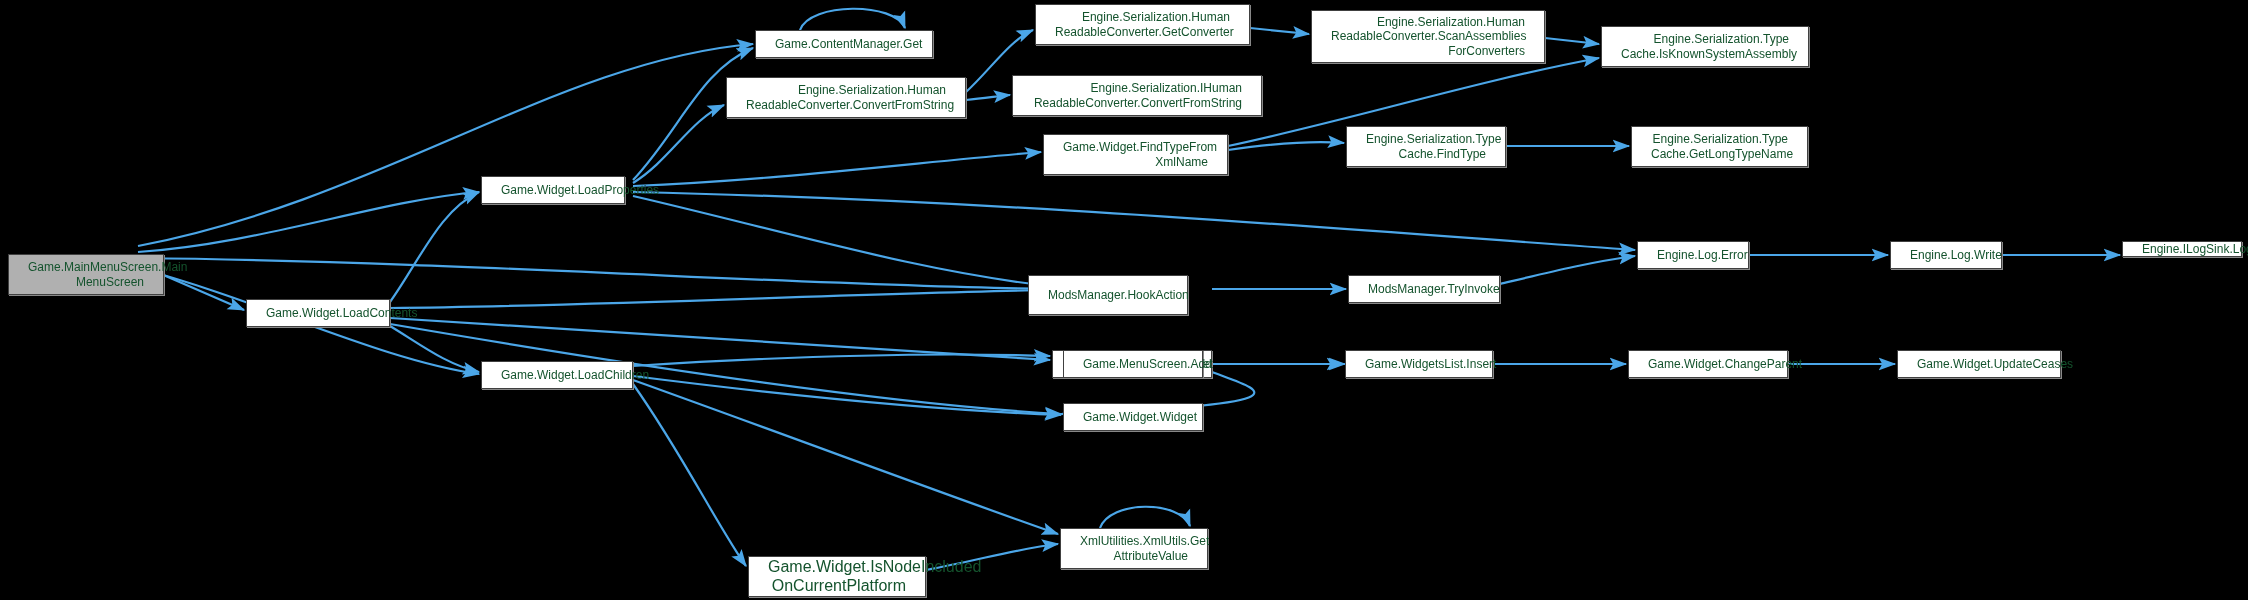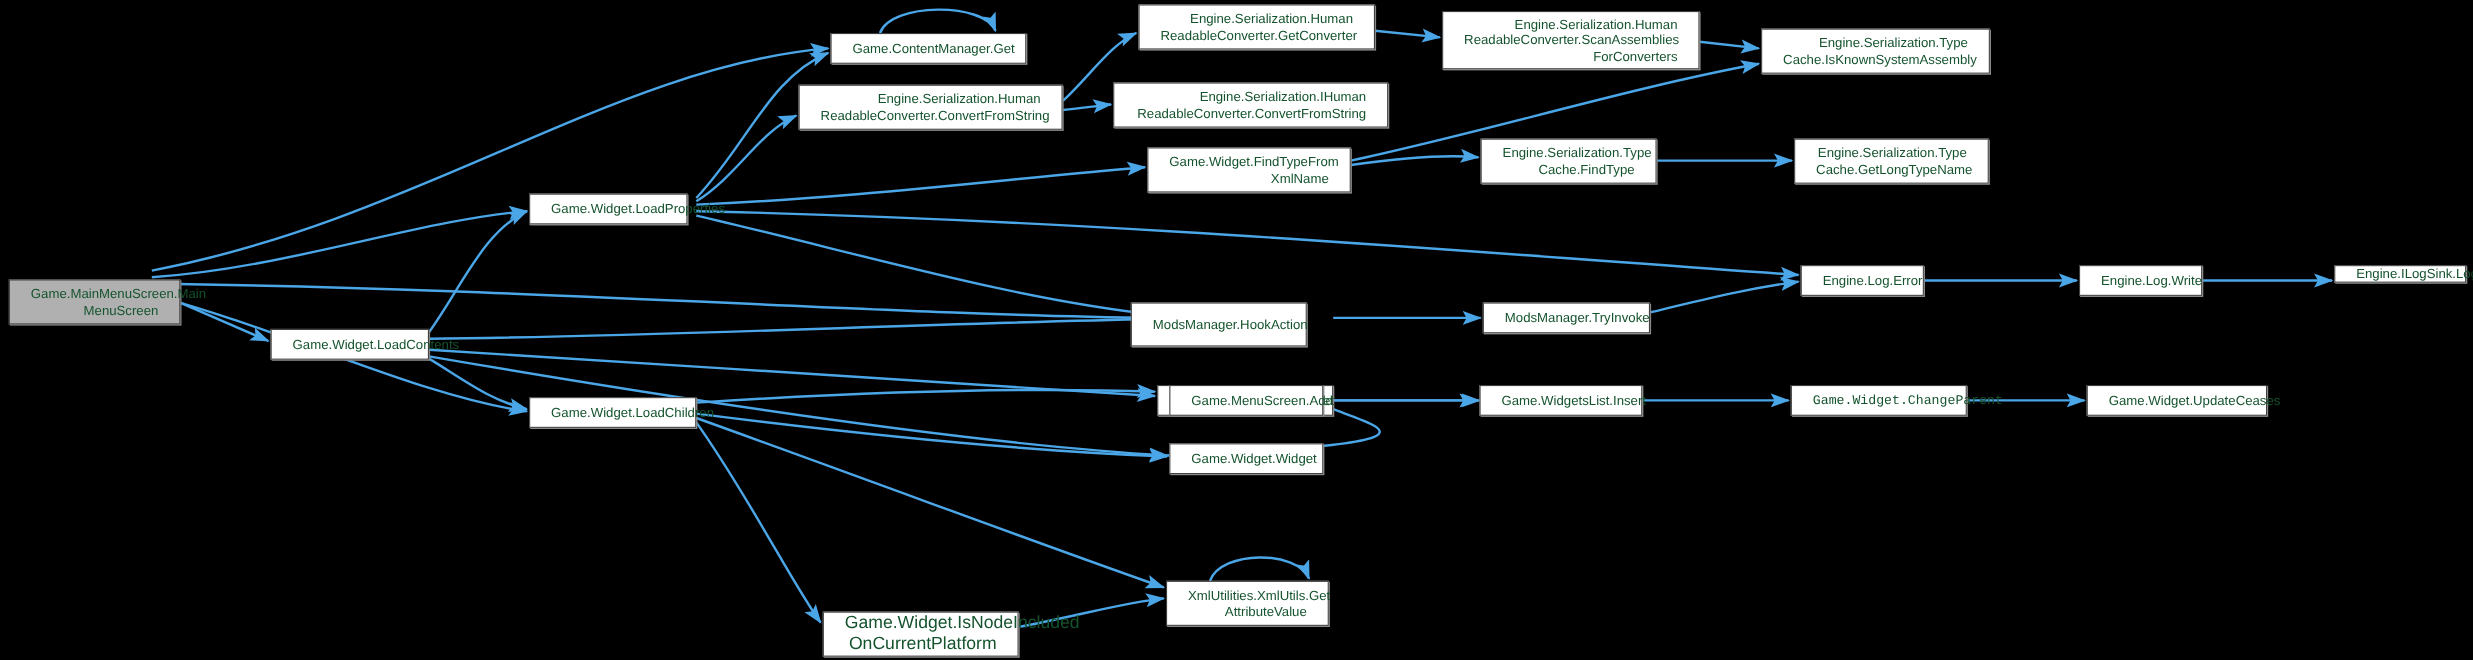--- a/index.html
+++ b/index.html
@@ -129,20 +129,20 @@
       </div>
       <div class="node" style="left: 1348px; top: 275px; width: 152px; height: 28px; font-size: 12px;">
         <span>ModsManager.TryInvoke</span>
       </div>
       <div class="node" style="left: 1063px; top: 350px; width: 140px; height: 28px; font-size: 12px;">
         <span>Game.MenuScreen.Add</span>
       </div>
       <div class="node" style="left: 1345px; top: 350px; width: 148px; height: 28px; font-size: 12px;">
         <span>Game.WidgetsList.Insert</span>
       </div>
-      <div class="node" style="left: 1628px; top: 350px; width: 160px; height: 28px; font-size: 12px; font-family: Liberation Mono, monospace;">
+      <div class="node" style="left: 1628px; top: 350px; width: 160px; height: 28px; font-size: 12px;">
         <span>Game.Widget.ChangeParent</span>
       </div>
       <div class="node" style="left: 1897px; top: 350px; width: 164px; height: 28px; font-size: 12px;">
         <span>Game.Widget.UpdateCeases</span>
       </div>
     </div>
 </div>
 
 </body></html>

